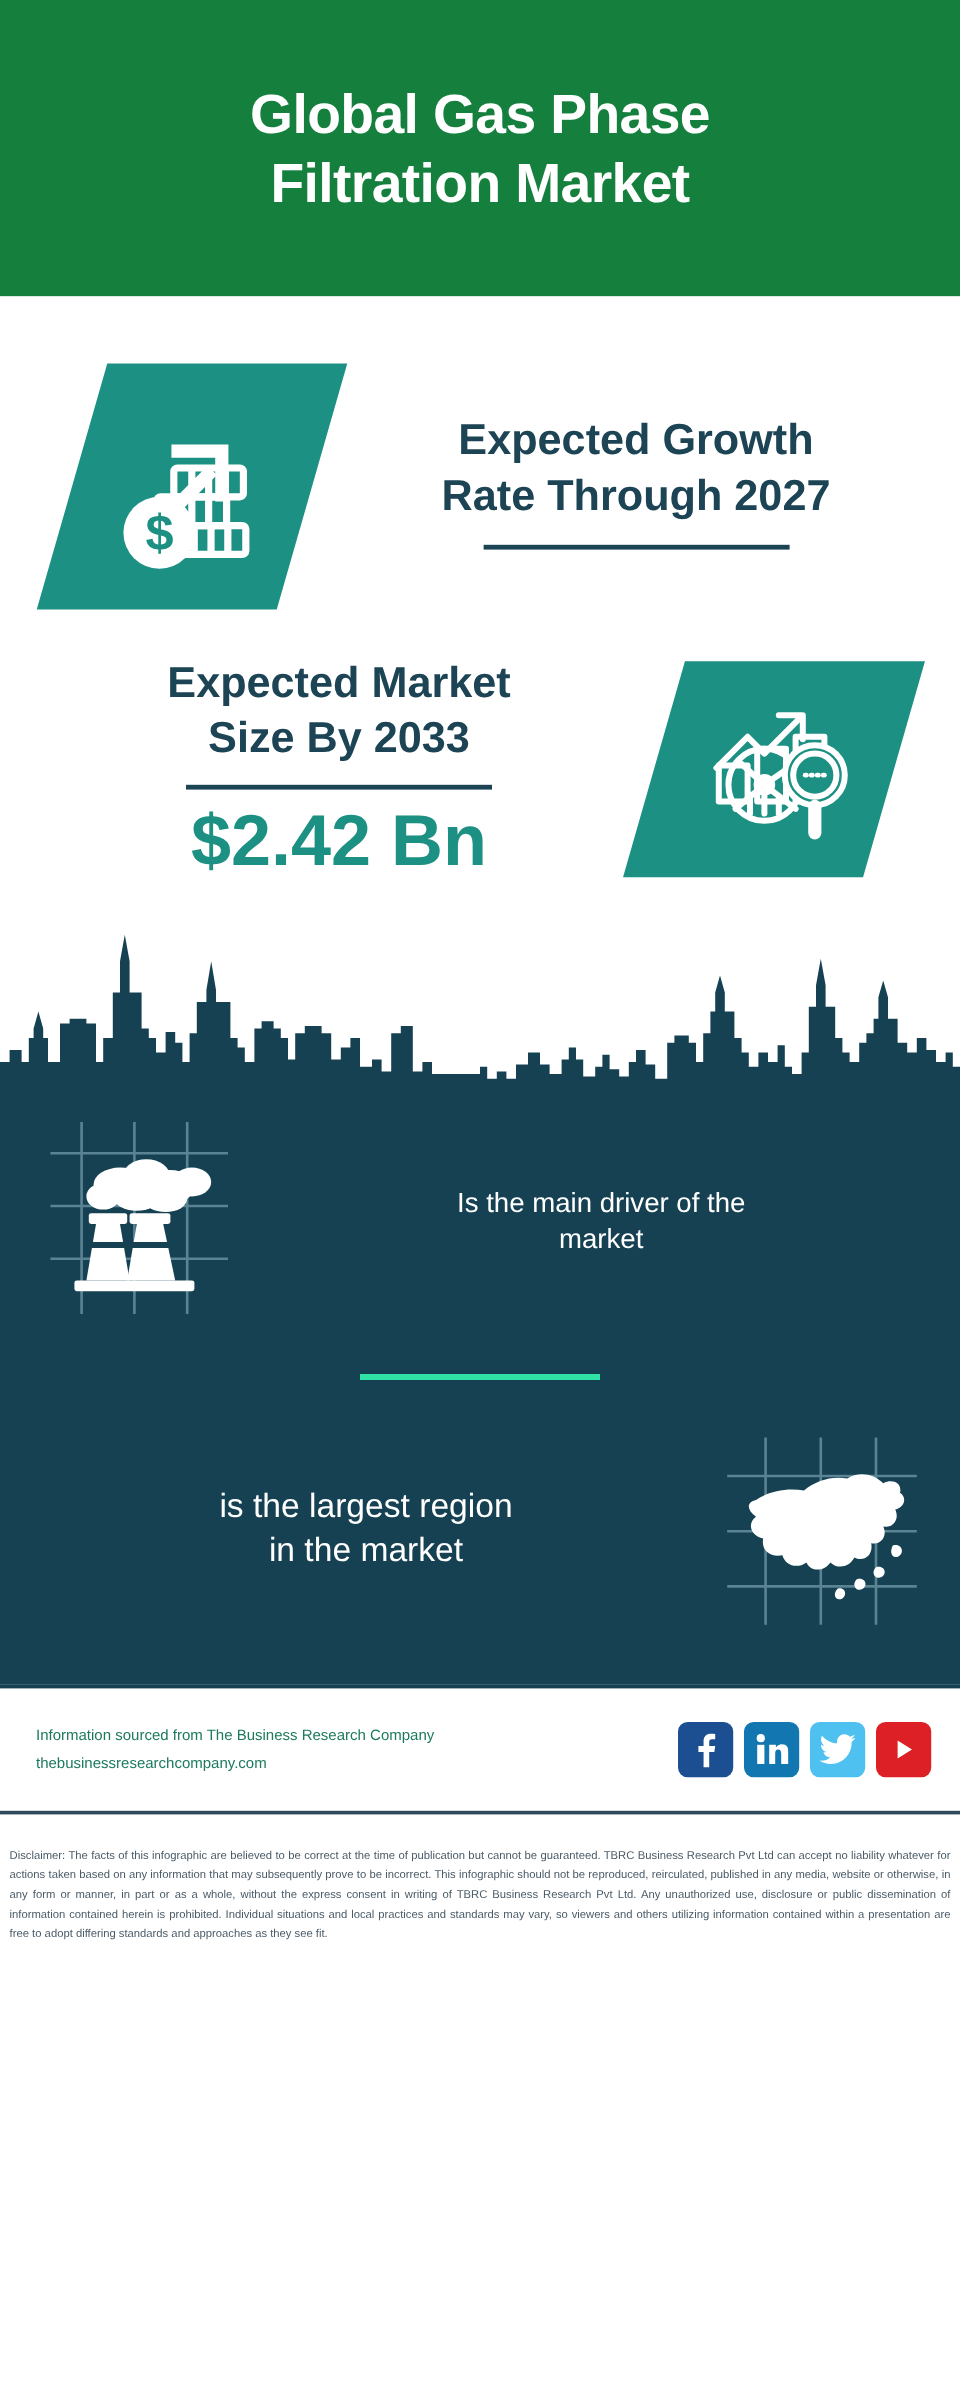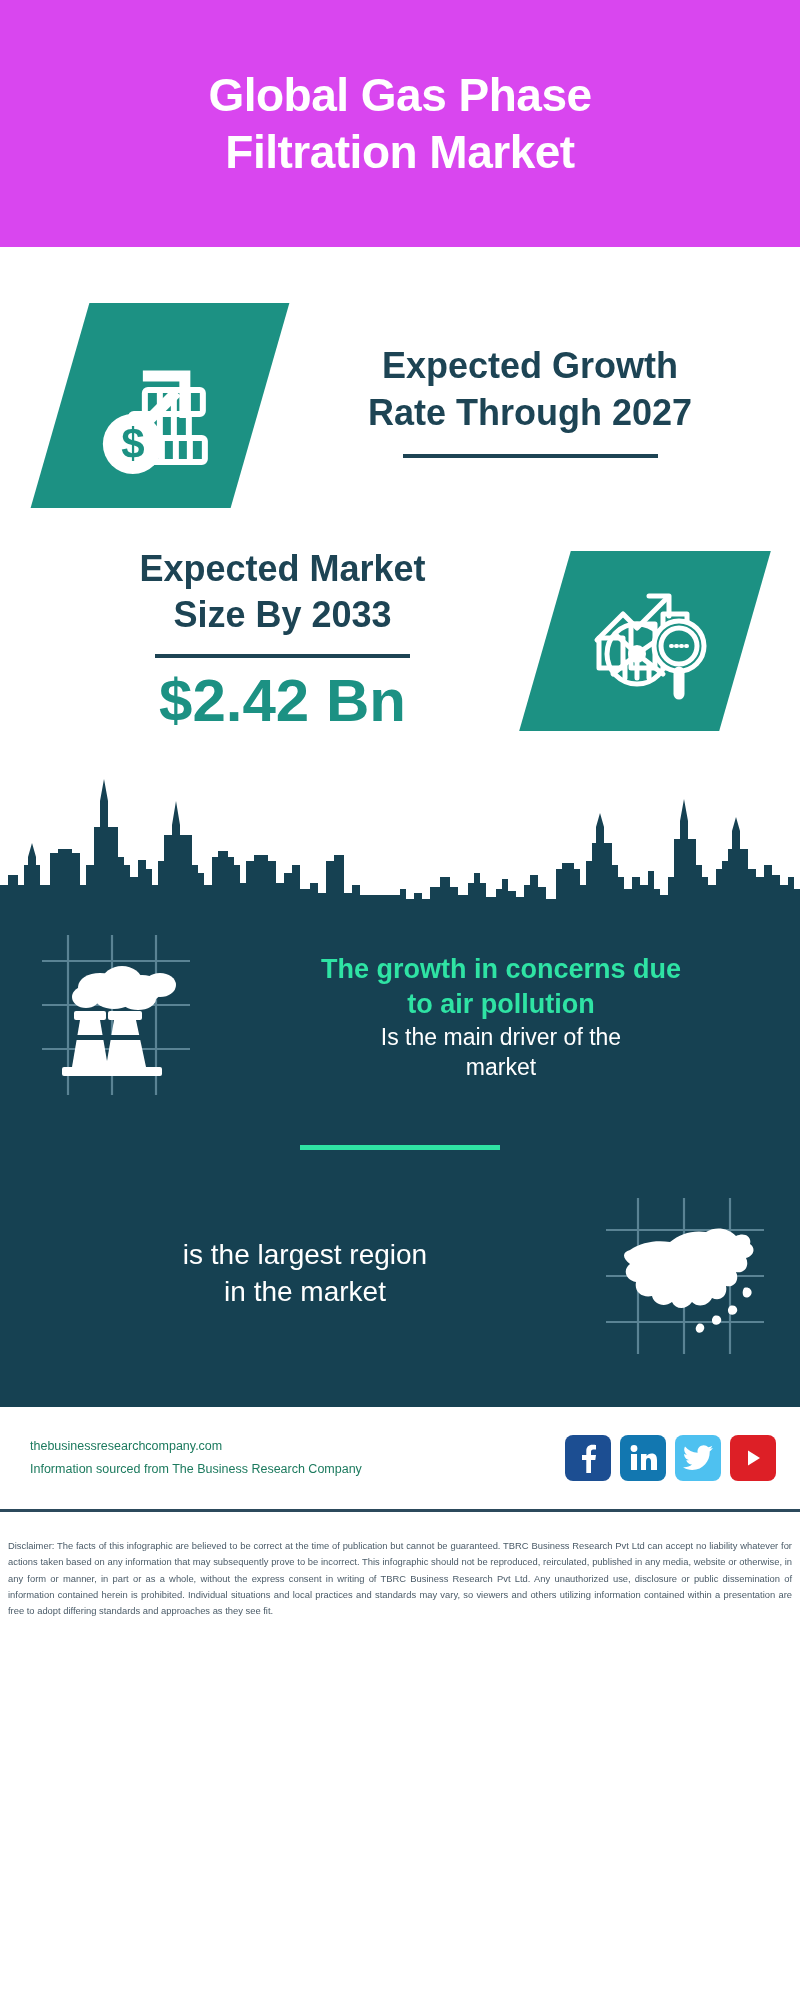--- a/index.html
+++ b/index.html
@@ -7,21 +7,21 @@
   body {
     font-family:"Liberation Sans", sans-serif;
     background:#ffffff;
     width:800px; height:2000px;
     position:relative; overflow:hidden;
   }
 
   
   .header{
     width:800px; height:247px;
-    background:#d946ef;
+    background:#15803d;
     display:flex; align-items:center; justify-content:center;
     padding:0 70px;
   }
   .header h1{
     color:#ffffff;
     font-size:46px; font-weight:bold;
     line-height:1.22; letter-spacing:-0.5px;
     text-align:center; width:100%;
     white-space:pre-line;
   }
@@ -248,22 +248,20 @@
 
           <rect x="40" y="140" width="100" height="9" rx="2"></rect>
         </g>
         <g fill="#164152">
           <rect x="54" y="108" width="28" height="5"></rect>
           <rect x="88" y="108" width="32" height="5"></rect>
         </g>
       </svg>
     </div>
     <div class="msg-block">
-      <div class="msg-hi">The growth in concerns due
-to air pollution</div>
       <div class="msg-lo">Is the main driver of the
 market</div>
     </div>
   </div>
 
   <div class="green-rule"></div>
 
   <div class="dark-row" style="padding:0 0 34px 0;">
     <div class="msg-block" style="padding-left:30px;">
       <div class="region-sub">is the largest region
@@ -287,22 +285,22 @@
           M136,122 C142,120 146,126 141,130 C136,133 131,127 136,122 Z
           M120,132 C126,130 130,136 125,140 C120,143 115,137 120,132 Z
           M104,140 C109,138 113,144 108,148 C103,151 99,145 104,140 Z"></path>
       </svg>
     </div>
   </div>
 </div>
 
 <div class="footer">
   <div class="footer-text">
+    <div>Information sourced from The Business Research Company</div>
     <div>thebusinessresearchcompany.com</div>
-    <div>Information sourced from The Business Research Company</div>
   </div>
   <div class="social">
     <div class="sbtn fb">
       <svg width="26" height="30" viewBox="0 0 26 30">
           <path fill="#fff" d="M16 30V17h4.3l0.7-5H16V8.8c0-1.4 0.4-2.4 2.5-2.4H21V1.9C20.6 1.85 19.1 1.7 17.4 1.7c-3.6 0-6.1 2.2-6.1 6.3V12H7v5h4.3v13H16z"></path>
         </svg>
     </div>
     <div class="sbtn li">
       <svg width="28" height="28" viewBox="0 0 28 28">
           <g fill="#fff">

